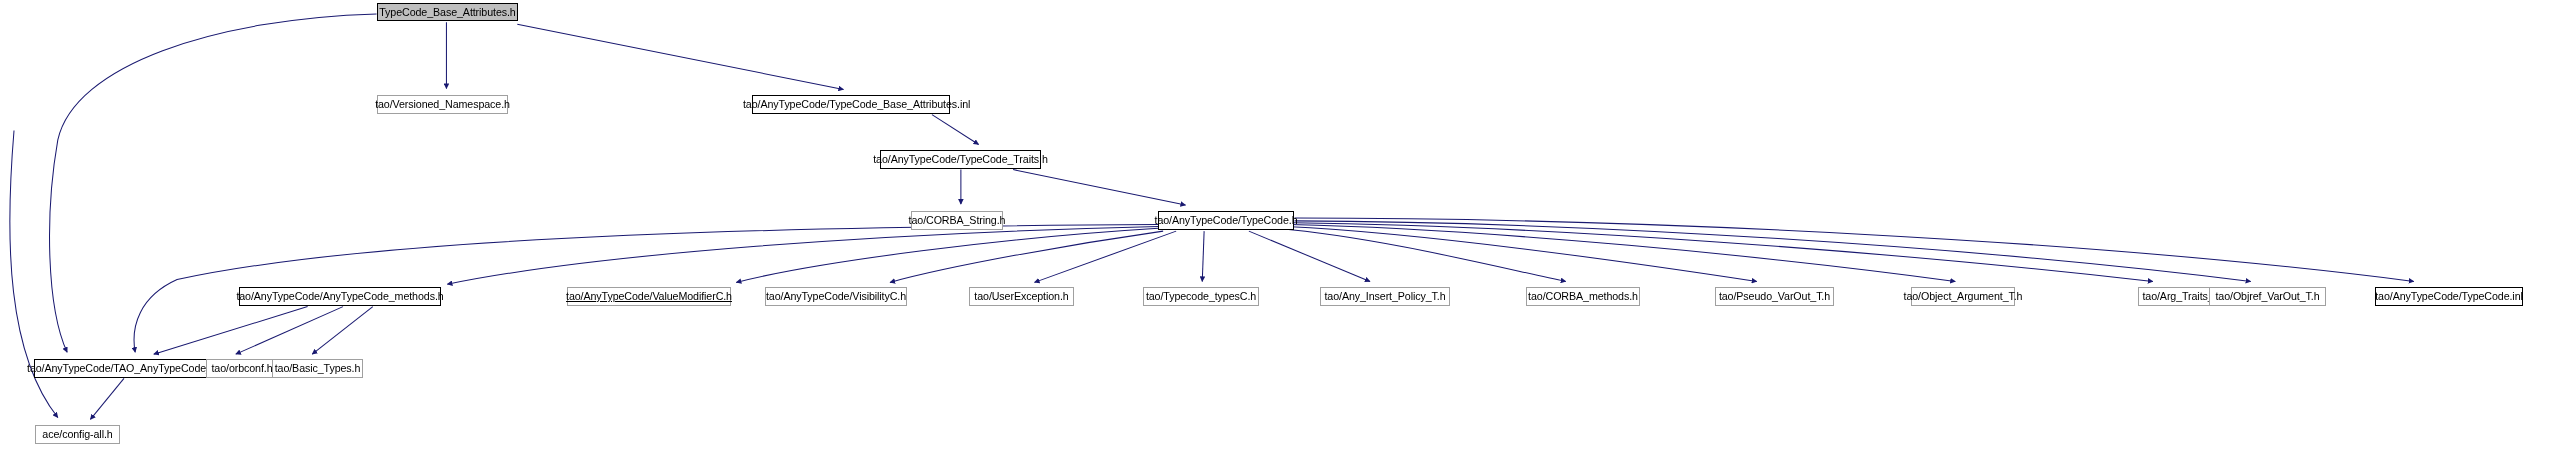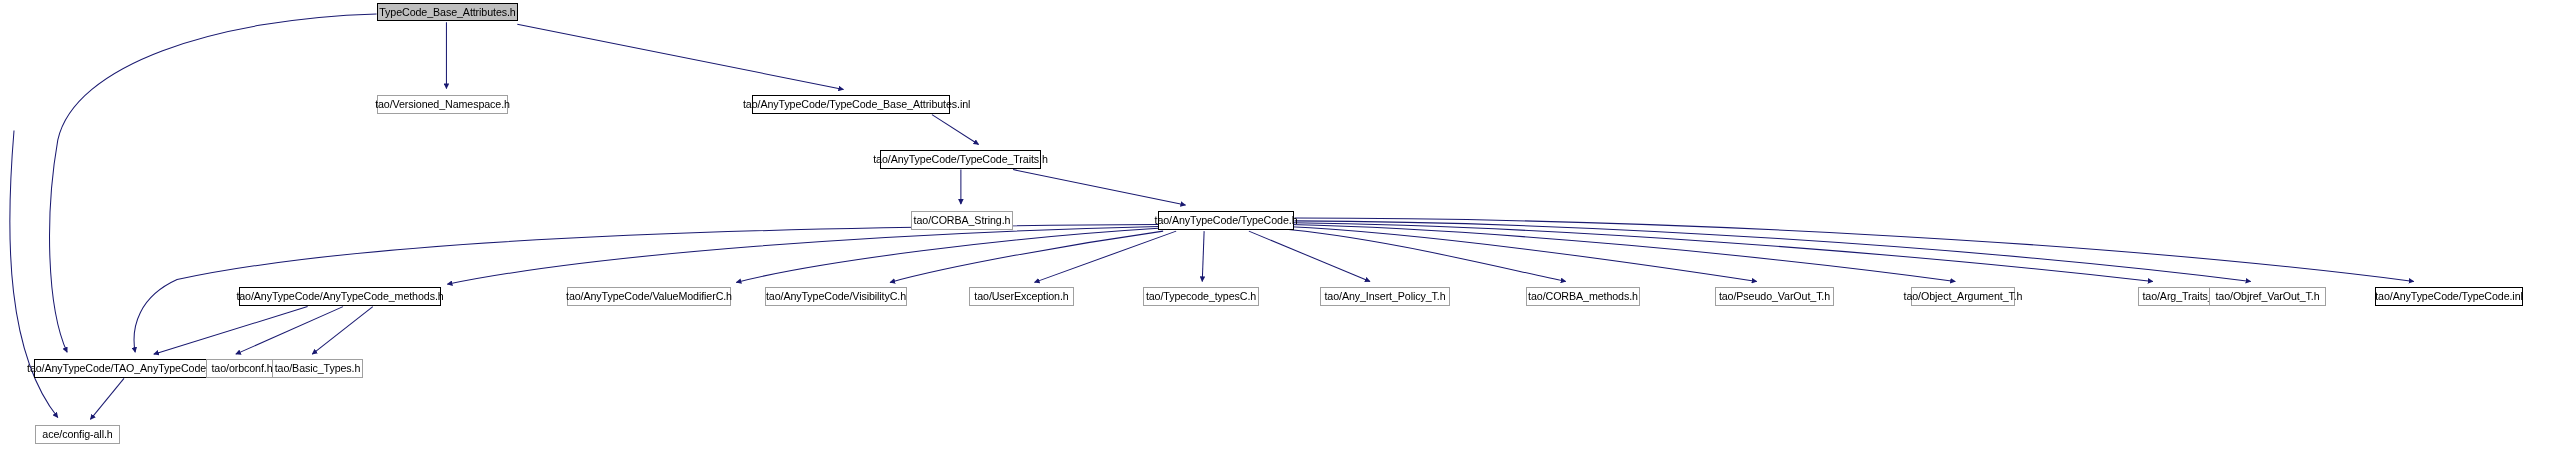--- a/index.html
+++ b/index.html
@@ -109,33 +109,33 @@
   </div>
 
   <div class="node strong" style="left:752px; top:95px; width:198px;padding-left:16px;">
     <span class="node-label">tao/AnyTypeCode/TypeCode_Base_Attributes.inl</span>
   </div>
 
   <div class="node strong" style="left:880px; top:150px; width:161px;">
     <span class="node-label">tao/AnyTypeCode/TypeCode_Traits.h</span>
   </div>
 
-  <div class="node" style="left:911px; top:211px; width:102px;">
+  <div class="node" style="left:911px; top:211px; width:92px;">
     <span class="node-label">tao/CORBA_String.h</span>
   </div>
 
   <div class="node strong" style="left:1158px; top:211px; width:136px;">
     <span class="node-label">tao/AnyTypeCode/TypeCode.h</span>
   </div>
 
   <div class="node strong" style="left:239px; top:287px; width:202px;">
     <span class="node-label">tao/AnyTypeCode/AnyTypeCode_methods.h</span>
   </div>
 
-  <div class="node" style="left:567px; top:287px; width:164px;">
+  <div class="node" style="left:567px; top:287px; width:164px;text-decoration:underline;">
     <span class="node-label">tao/AnyTypeCode/ValueModifierC.h</span>
   </div>
 
   <div class="node" style="left:765px; top:287px; width:142px;">
     <span class="node-label">tao/AnyTypeCode/VisibilityC.h</span>
   </div>
 
   <div class="node" style="left:969px; top:287px; width:105px;">
     <span class="node-label">tao/UserException.h</span>
   </div>

